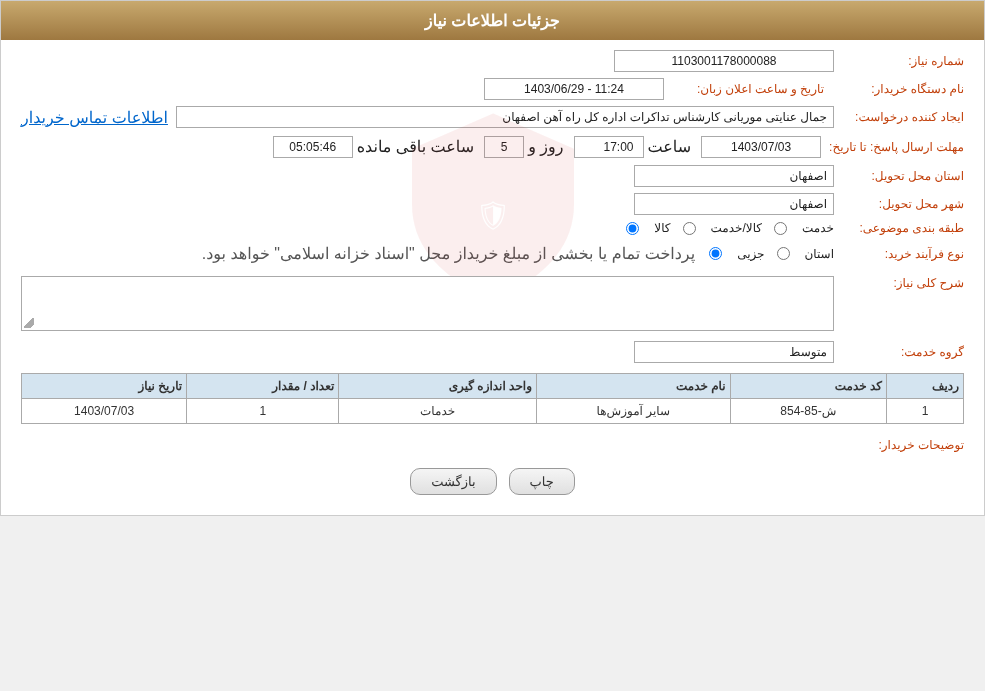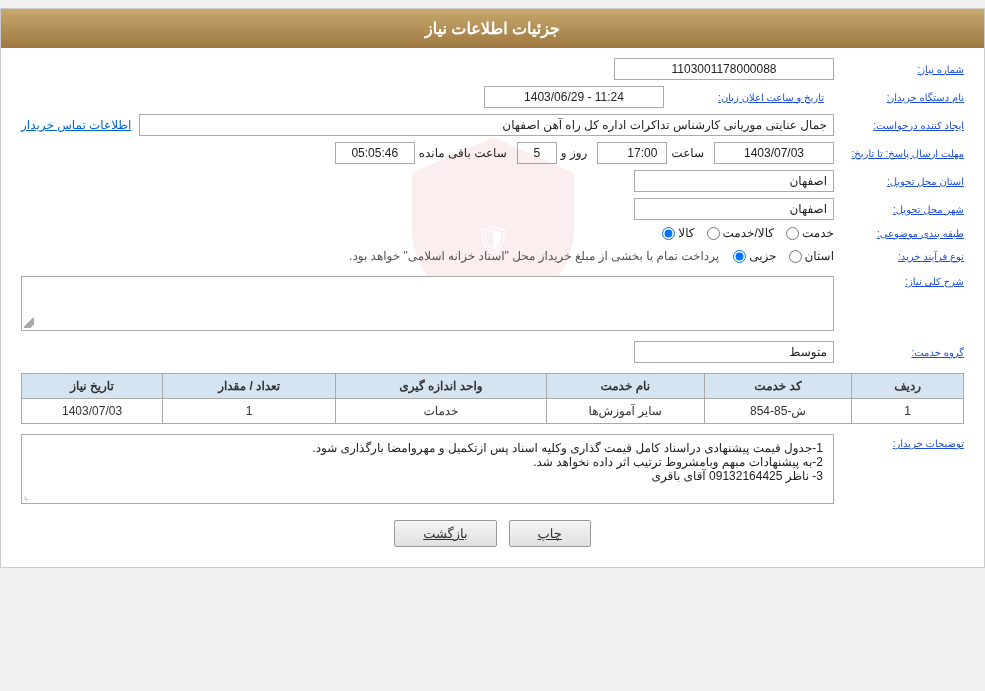--- a/index.html
+++ b/index.html
@@ -5,21 +5,21 @@
     * { box-sizing: border-box; margin: 0; padding: 0; }
     body {
       font-family: Tahoma, Arial, sans-serif;
       background: #f0f0f0;
       direction: rtl;
       font-size: 13px;
       color: #222;
     }
     .page-wrapper {
       max-width: 985px;
-      margin: 8px auto;
+      margin: 0 auto;
       background: #fff;
       border: 1px solid #ccc;
     }
     .page-header {
       background: linear-gradient(to bottom, #c8a96e, #9e7840);
       color: #fff;
       text-align: center;
       padding: 10px 0;
       font-size: 16px;
       font-weight: bold;
@@ -28,43 +28,42 @@
       padding: 10px 20px 20px;
       background: #fff;
     }
     .row {
       display: flex;
       align-items: center;
       margin-bottom: 6px;
       direction: rtl;
     }
     .label {
-      color: #1d4ed8;
+      color: #c2410c;
       min-width: 130px;
       text-align: right;
       padding-left: 8px;
-      font-size: 10px;
+      font-size: 12px;
       white-space: nowrap;
-      text-decoration: underline;
     }
     .value-box {
       border: 1px solid #aaa;
       background: #fff;
       padding: 3px 6px;
       min-height: 22px;
       font-size: 12px;
       direction: rtl;
     }
     .value-text {
-      font-size: 12px;
+      font-size: 16px;
       padding: 3px 4px;
     }
     .link-text {
       color: #0066cc;
-      font-size: 12px;
+      font-size: 16px;
       cursor: pointer;
       text-decoration: underline;
     }
     .section-title {
       background: #e8e8e8;
       border: 1px solid #ccc;
       padding: 5px 10px;
       font-weight: bold;
       font-size: 13px;
       margin: 10px 0 6px;
@@ -73,36 +72,36 @@
     }
     .radio-group {
       display: flex;
       align-items: center;
       gap: 12px;
       direction: rtl;
     }
     .radio-item {
       display: flex;
       align-items: center;
-      gap: 3px;
+      gap: 15px;
       font-size: 12px;
     }
     .table-section {
       margin-top: 10px;
     }
     table {
       width: 100%;
       border-collapse: collapse;
       font-size: 12px;
     }
     table th {
       background: #d4e4f0;
       border: 1px solid #aaa;
-      padding: 5px 18px;
-      text-align: center;
+      padding: 5px 4px;
+      text-align: right;
       font-weight: bold;
       color: #333;
     }
     table td {
       border: 1px solid #aaa;
       padding: 5px 8px;
       text-align: center;
       color: #333;
     }
     .desc-box {
@@ -127,29 +126,28 @@
       cursor: se-resize;
     }
     .footer-buttons {
       display: flex;
       justify-content: center;
       gap: 12px;
       margin-top: 16px;
       direction: ltr;
     }
     .btn {
-      padding: 5px 28px;
+      padding: 5px 20px;
       font-size: 13px;
       font-family: Tahoma, Arial, sans-serif;
       cursor: pointer;
       border: 1px solid #999;
-      border-radius: 2px;
+      border-radius: 10px;
       background: linear-gradient(to bottom, #f5f5f5, #e0e0e0);
       color: #333;
-      text-decoration: underline;
     }
     .main-content {
       position: relative;
     }
     .shield-watermark {
       position: absolute;
       left: 50%;
       top: 35%;
       transform: translate(-50%, -50%);
       opacity: 0.07;
@@ -297,28 +295,20 @@
     <td>خدمات</td>
     <td>1</td>
     <td>1403/07/03</td>
   </tr>
           </tbody>
       </table>
     </div>
 
     <div class="row" style="align-items:flex-start; margin-top:10px;">
       <span class="label" style="padding-top:4px;">توضیحات خریدار:</span>
-      <div class="buyer-info-box" style="flex:1;">
-        <div id="buyer-notes-content" style="direction:rtl;">
-            <div>1-جدول قیمت پیشنهادی دراسناد کامل قیمت گذاری  وکلیه اسناد پس ازتکمیل و مهروامضا بارگذاری شود.</div>
-            <div>2-به پیشنهادات مبهم وبامشروط ترتیب اثر داده نخواهد شد.</div>
-            <div>3- ناظر 09132164425 آقای باقری</div>
-          </div>
-        <div class="resize-handle">⌞</div>
-      </div>
     </div>
 
     <div class="footer-buttons">
       <button class="btn">بازگشت</button>
       <button class="btn">چاپ</button>
     </div>
   </div>
 </div>
 
 </body></html>

